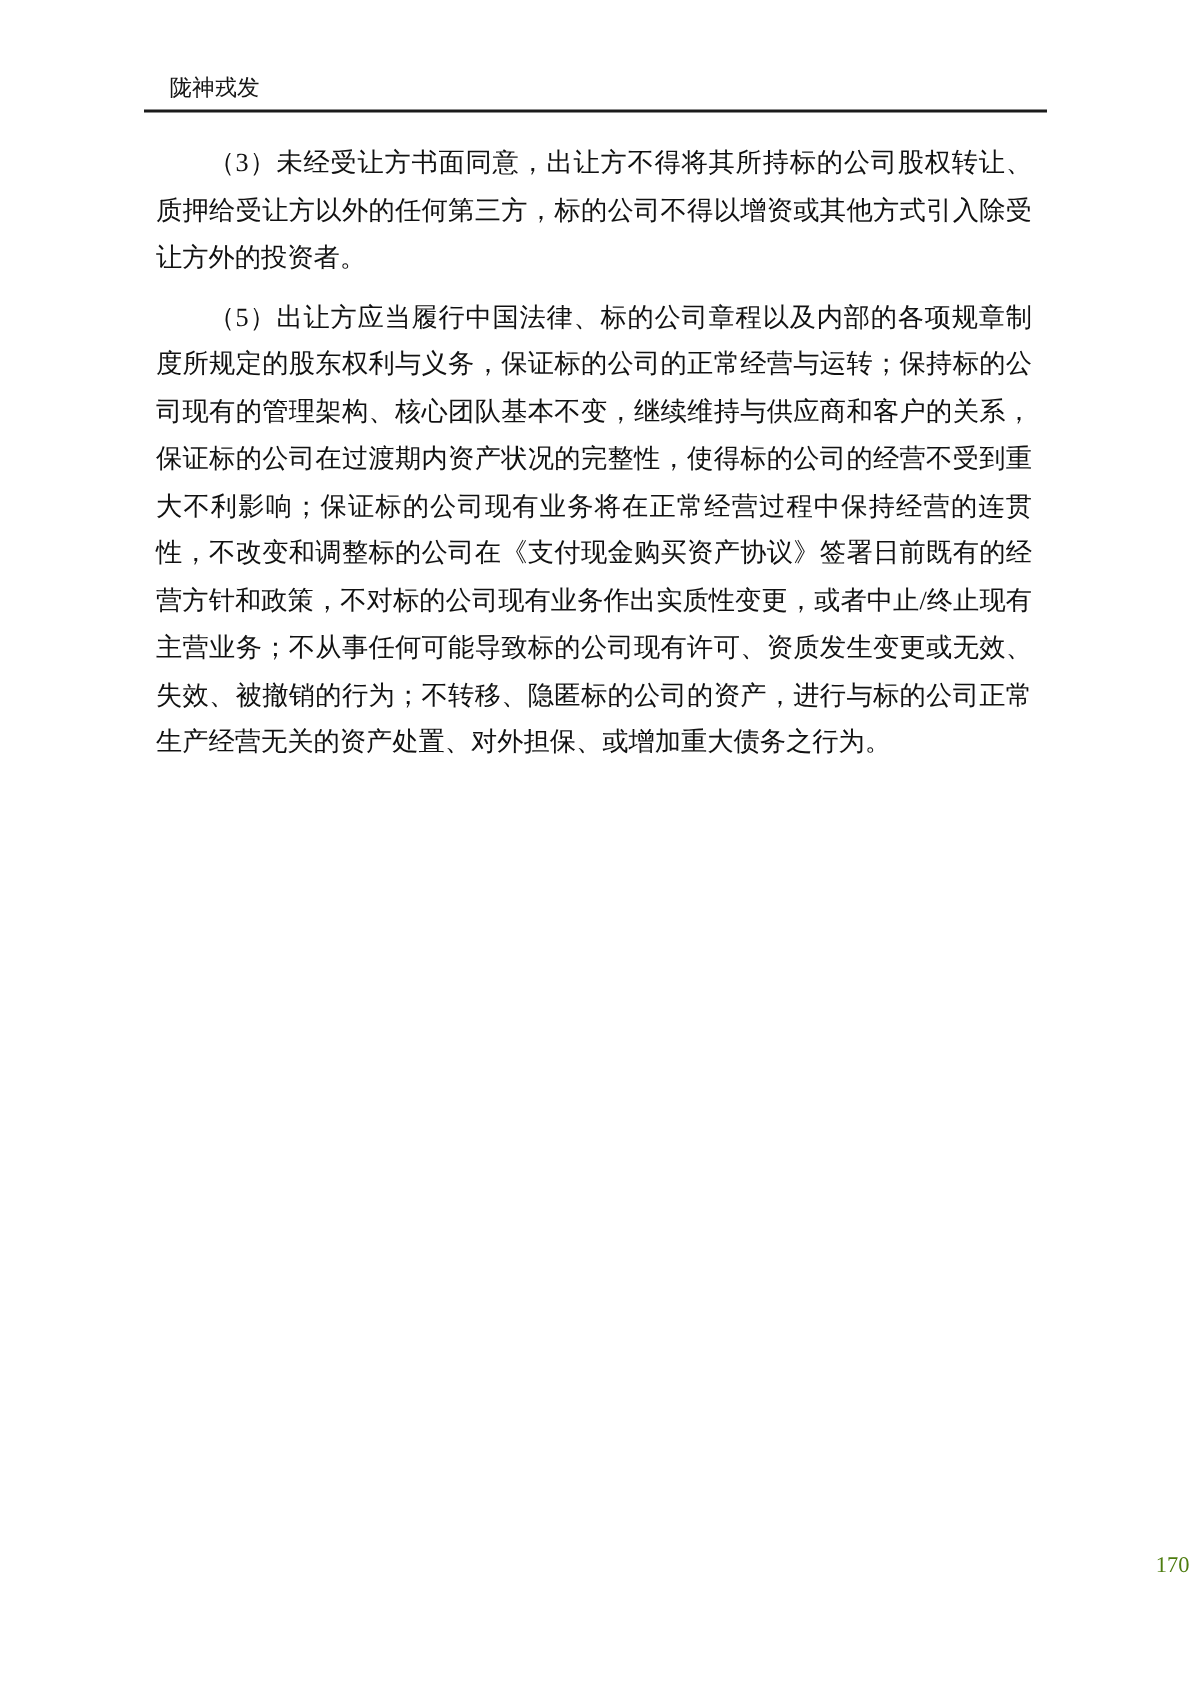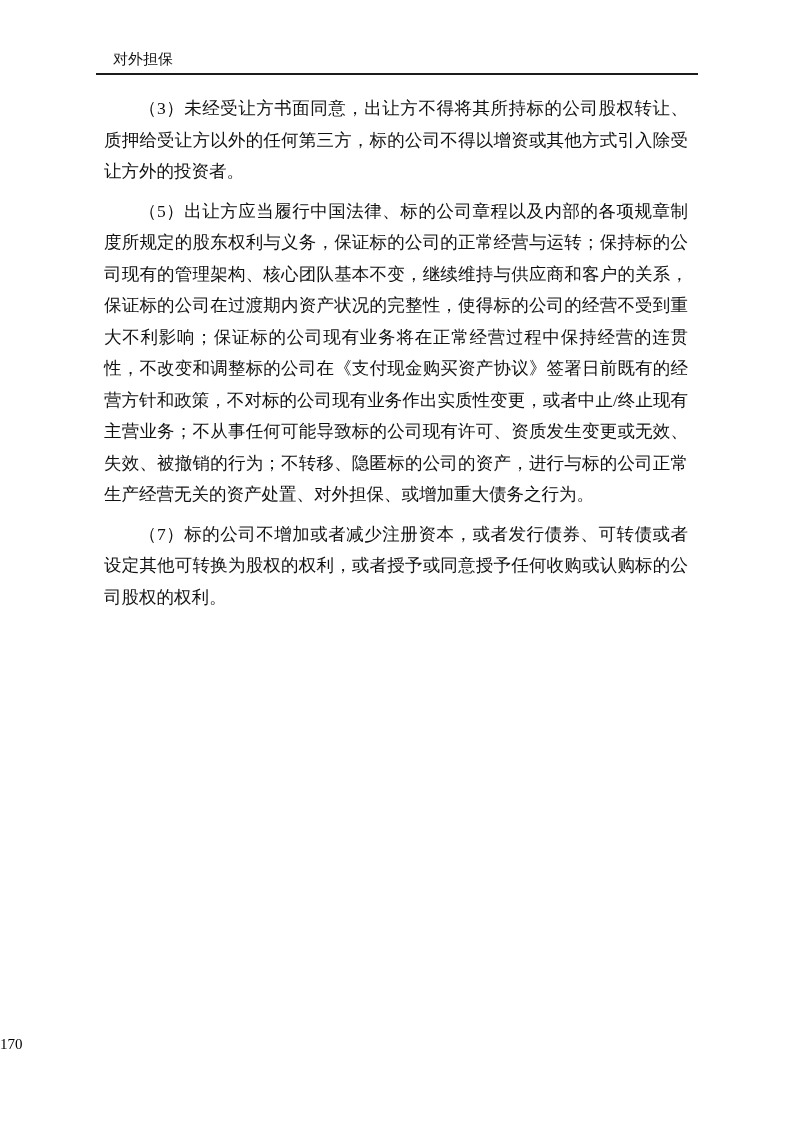--- a/index.html
+++ b/index.html
@@ -46,37 +46,36 @@
   }
   .doc-body p {
     margin: 0 16px 8px 0;
     text-indent: 2em;
   }
   .page-footer {
     position: absolute;
     left: 0;
     top: 1036px;
     width: 100%;
-    text-align: left;
+    text-align: right;
     font-size: 15px;
-    color: #000000;
+    color: #4d7c0f;
   }
 </style>
 </head>
 <body>
 
 <div class="page">
 
   <div class="page-header">
-    <span class="header-left">对外担保</span>
+    <span class="header-left">陇神戎发</span>
   </div>
 
   <div class="doc-body">
     <p>（3）未经受让方书面同意，出让方不得将其所持标的公司股权转让、质押给受让方以外的任何第三方，标的公司不得以增资或其他方式引入除受让方外的投资者。</p>
     <p>（5）出让方应当履行中国法律、标的公司章程以及内部的各项规章制度所规定的股东权利与义务，保证标的公司的正常经营与运转；保持标的公司现有的管理架构、核心团队基本不变，继续维持与供应商和客户的关系，保证标的公司在过渡期内资产状况的完整性，使得标的公司的经营不受到重大不利影响；保证标的公司现有业务将在正常经营过程中保持经营的连贯性，不改变和调整标的公司在《支付现金购买资产协议》签署日前既有的经营方针和政策，不对标的公司现有业务作出实质性变更，或者中止/终止现有主营业务；不从事任何可能导致标的公司现有许可、资质发生变更或无效、失效、被撤销的行为；不转移、隐匿标的公司的资产，进行与标的公司正常生产经营无关的资产处置、对外担保、或增加重大债务之行为。</p>
-    <p>（7）标的公司不增加或者减少注册资本，或者发行债券、可转债或者设定其他可转换为股权的权利，或者授予或同意授予任何收购或认购标的公司股权的权利。</p>
   </div>
 
   <div class="page-footer">
     <span>170</span>
   </div>
 
 </div>
 
 </body></html>

